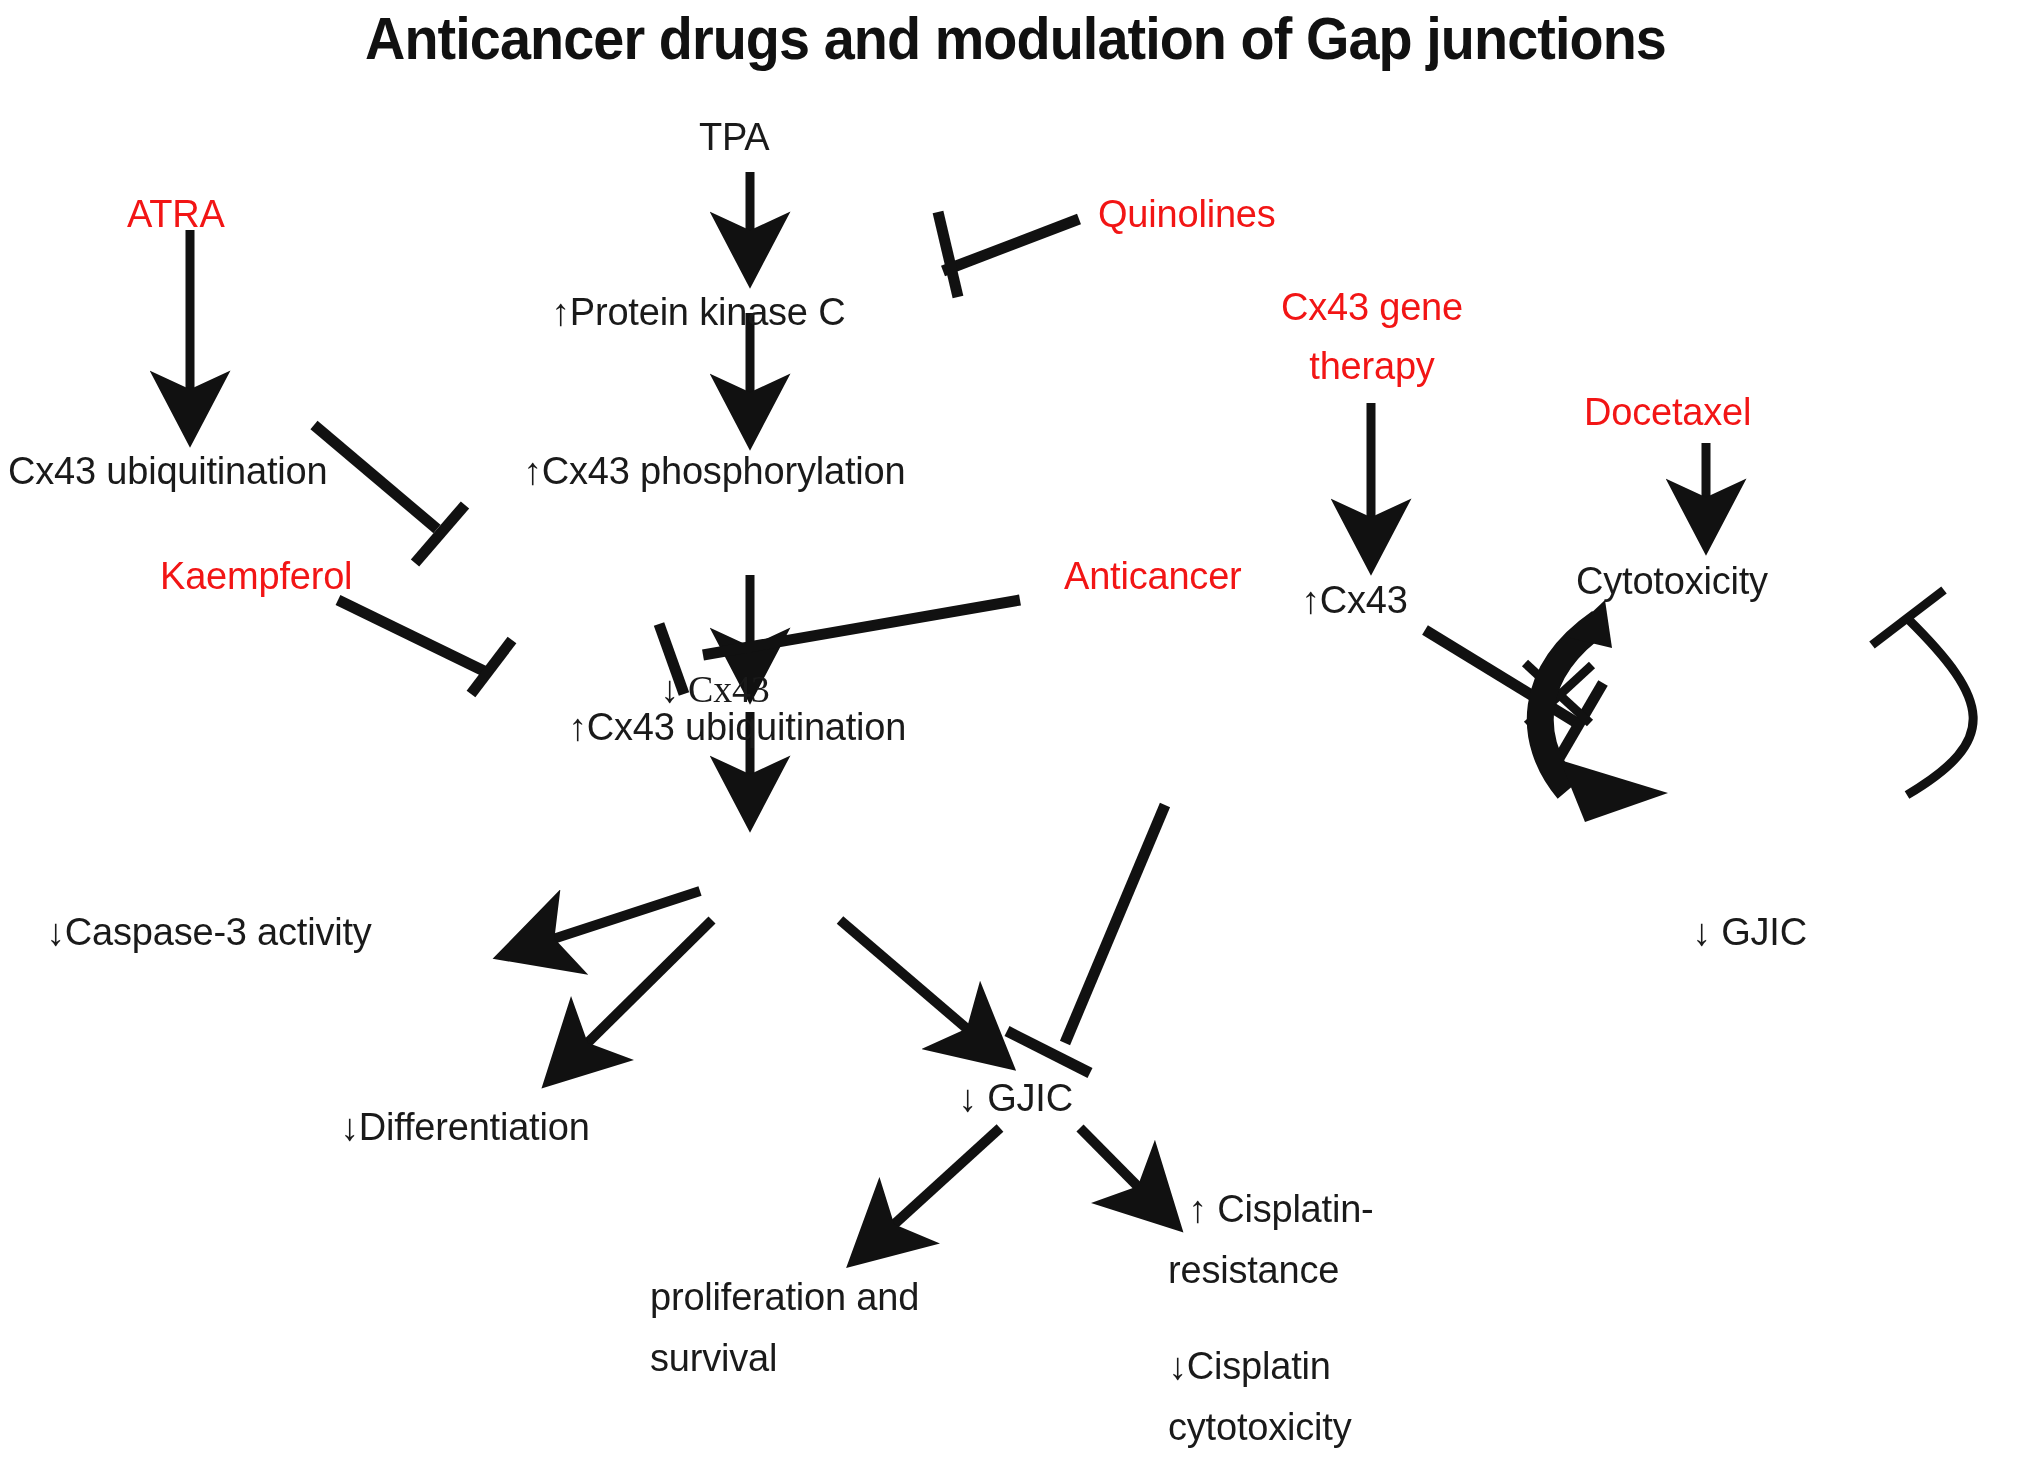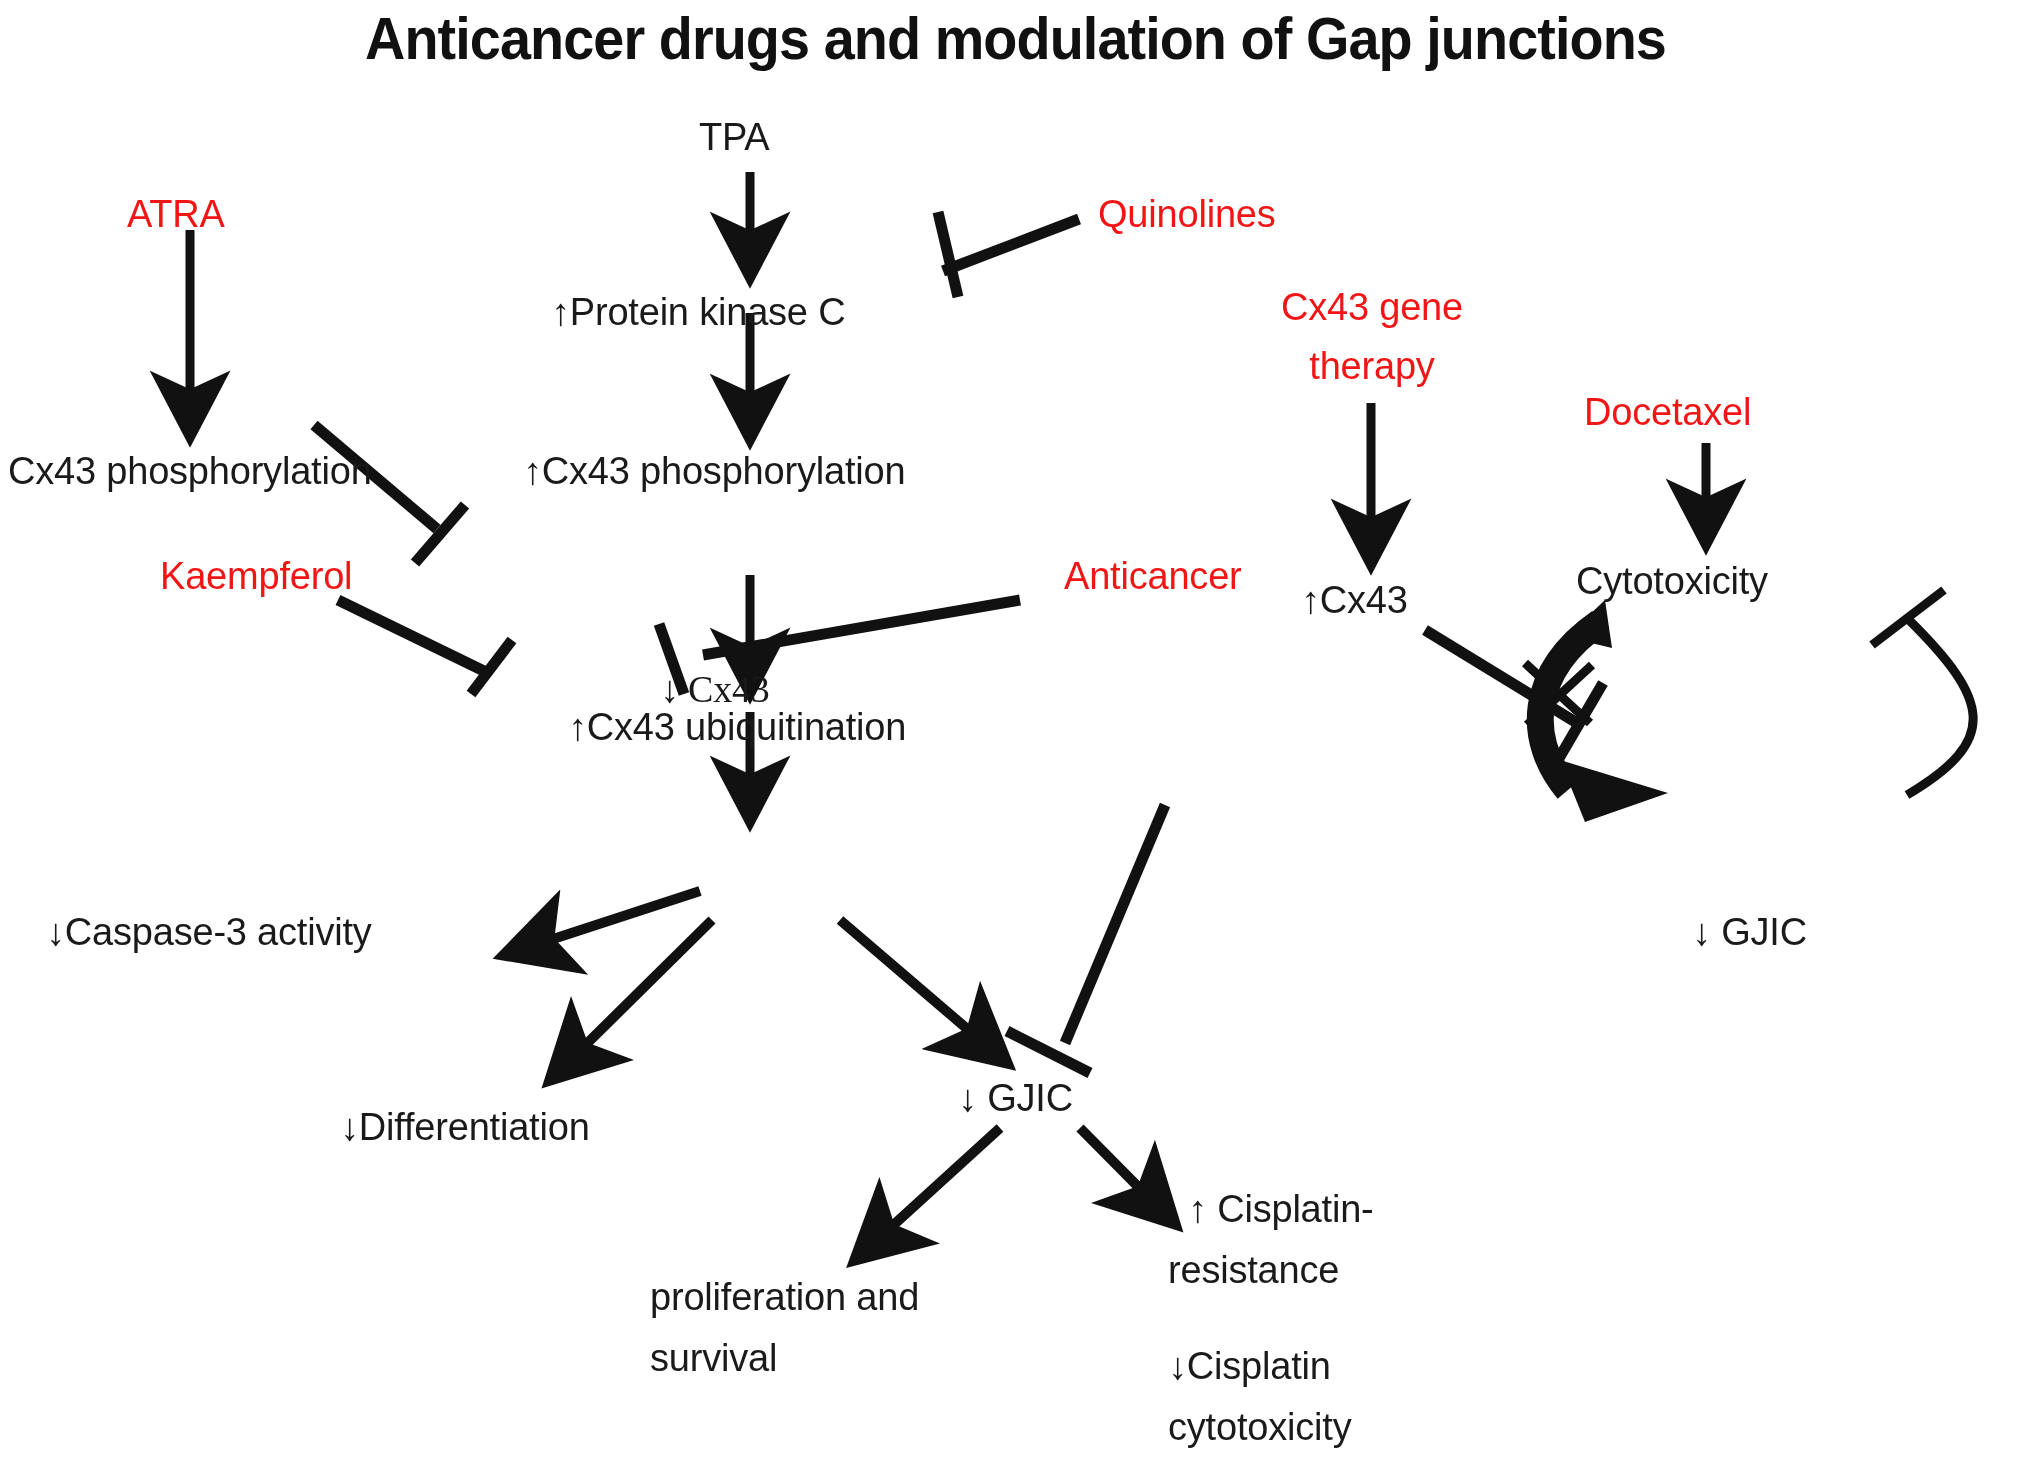--- a/index.html
+++ b/index.html
@@ -95,21 +95,21 @@
   <div class="node drug" style="left:127px;top:185px;">ATRA</div>
   <div class="node drug" style="left:1098px;top:185px;">Quinolines</div>
 
   <div class="node" style="left:551px;top:283px;">↑Protein kinase C</div>
 
   <div class="node drug ctr" style="left:1237px;top:278px;width:270px;">Cx43 gene</div>
   <div class="node drug ctr" style="left:1237px;top:337px;width:270px;">therapy</div>
 
   <div class="node drug" style="left:1584px;top:383px;">Docetaxel</div>
 
-  <div class="node" style="left:8px;top:442px;">Cx43 phosphorylation</div>
+  <div class="node" style="left:8px;top:442px;">Cx43 ubiquitination</div>
 
   <div class="node" style="left:523px;top:442px;">↑Cx43 phosphorylation</div>
 
   <div class="node" style="left:1301px;top:571px;">↑Cx43</div>
 
   <div class="node" style="left:1576px;top:552px;">Cytotoxicity</div>
 
   <div class="node drug" style="left:160px;top:547px;">Kaempferol</div>
 
   <div class="node" style="left:568px;top:698px;">↑Cx43 ubiquitination</div>

